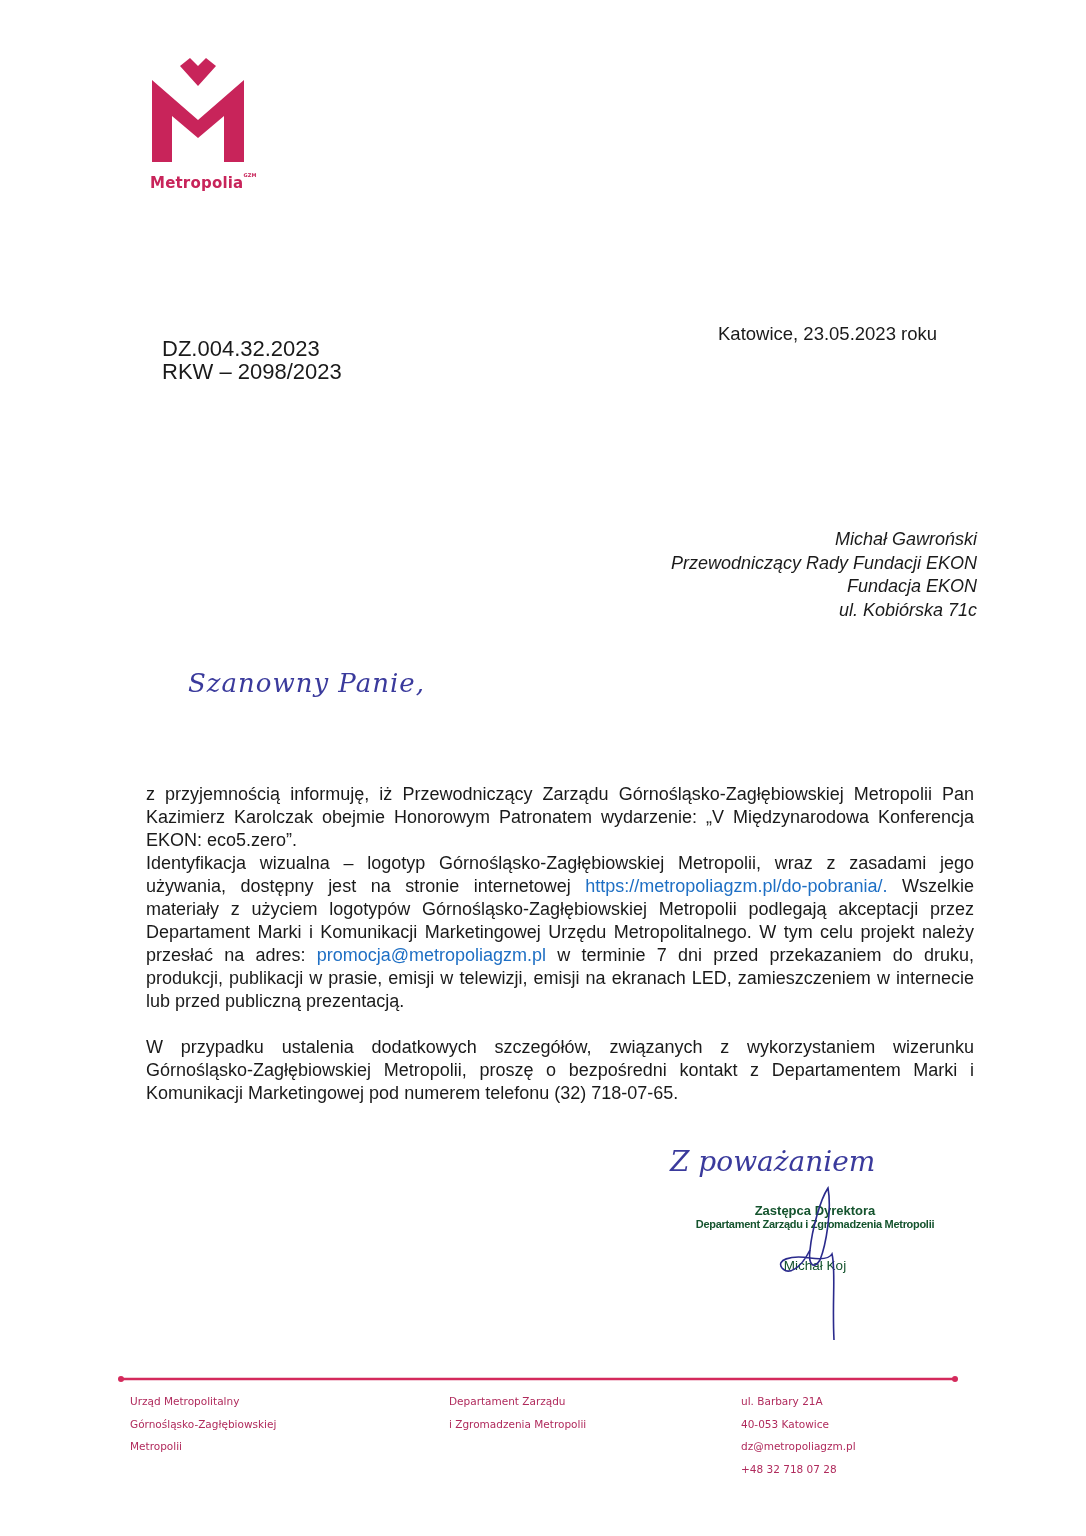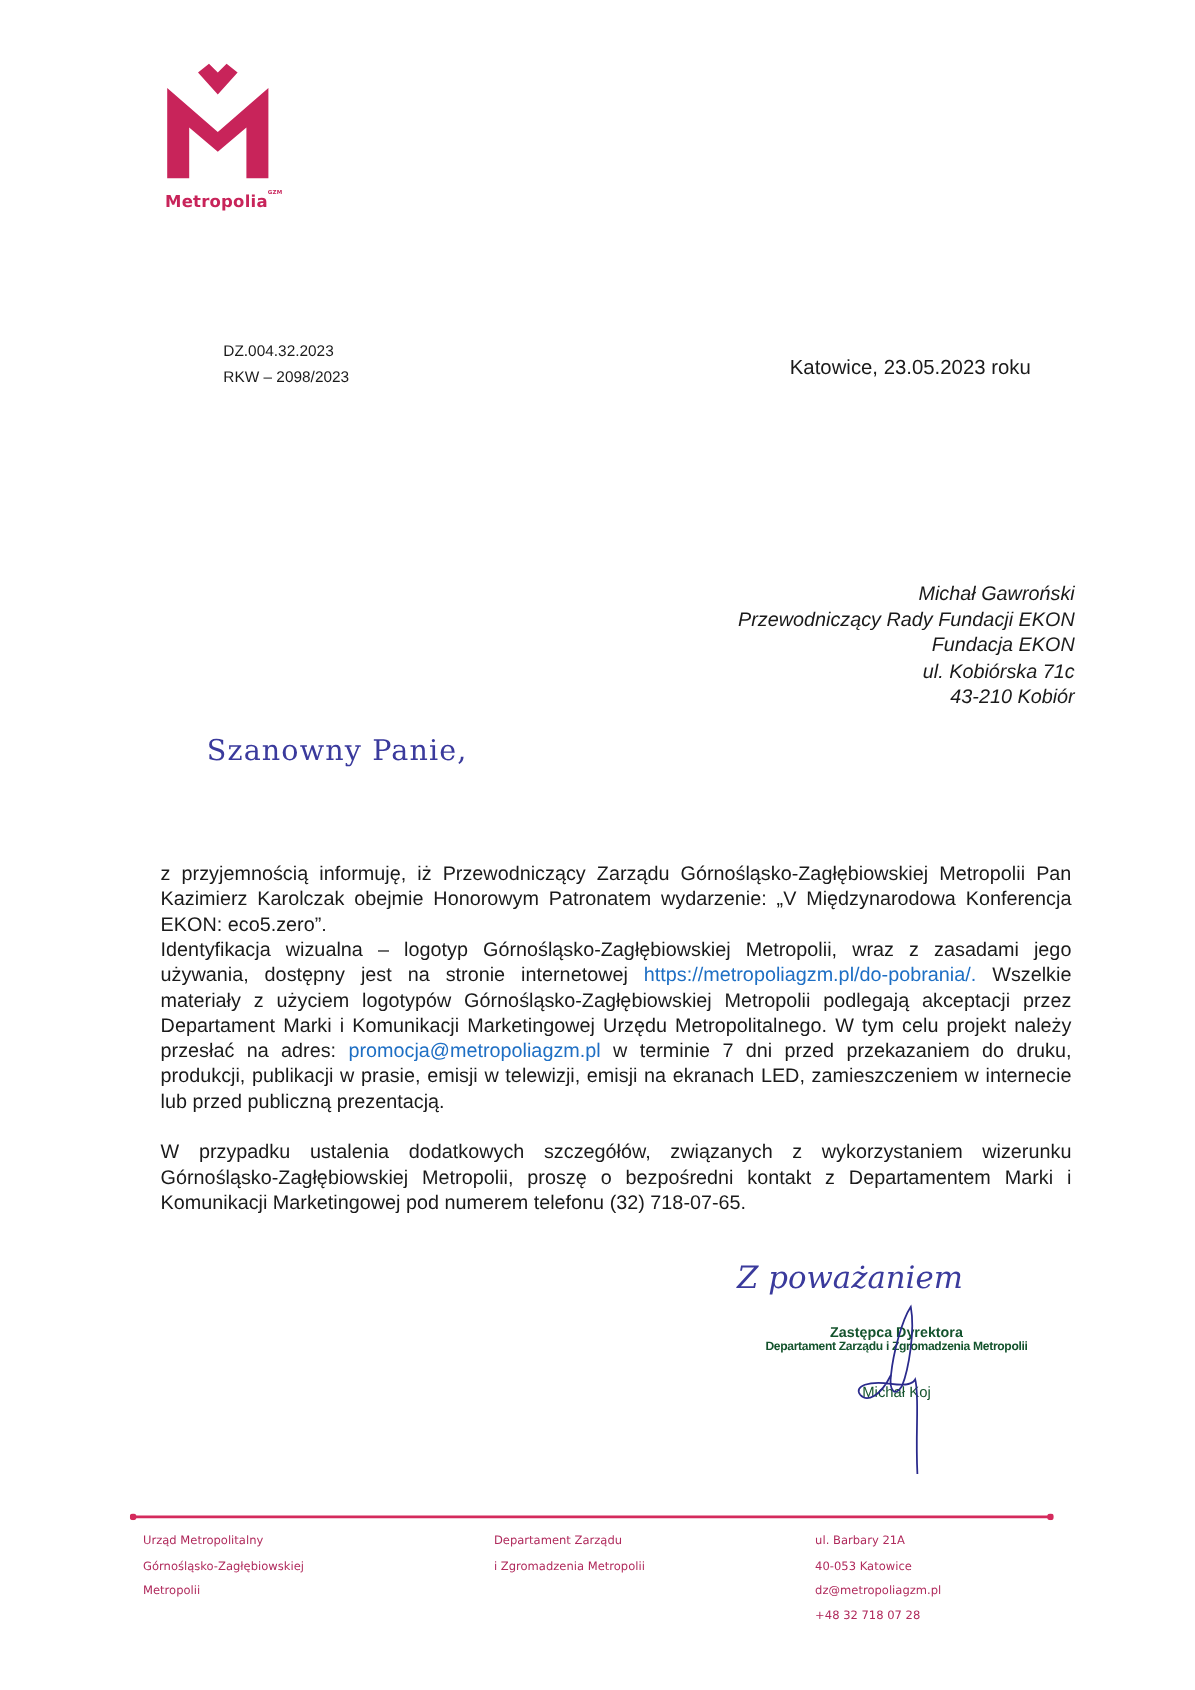--- a/index.html
+++ b/index.html
@@ -1,24 +1,24 @@
 <!DOCTYPE html>
 <html><head>
   <meta charset="utf-8">
   <style>
     html, body { margin: 0; padding: 0; background: #ffffff; }
     body { width: 1086px; height: 1536px; position: relative; overflow: hidden; font-family: "Liberation Sans", sans-serif; color: #1a1a1a; }
     .abs { position: absolute; }
     .logo { left: 148px; top: 56px; width: 100px; height: 140px; }
     .logo-text { left: 150px; top: 174px; font-family: "DejaVu Sans", sans-serif; font-size: 15px; font-weight: bold; color: #c8245a; letter-spacing: 0.2px; }
     .logo-sup { font-size: 5px; vertical-align: top; position: relative; top: -2px; }
-    .ref { left: 162px; top: 308px; font-size: 14px; line-height: 23px; margin-left: 41px; }
+    .ref { left: 162px; top: 337px; font-size: 22px; line-height: 23px; }
     .date { left: 718px; top: 322px; font-size: 18.5px; line-height: 23px; }
     .recipient { right: 109px; top: 528px; text-align: right; font-size: 18px; line-height: 23.5px; font-weight: normal; font-style: italic; }
-    .salutation { left: 188px; top: 668px; font-family: "DejaVu Serif", serif; font-size: 26px; color: #3a3a9c; letter-spacing: 1px; }
+    .salutation { left: 188px; top: 668px; font-family: "DejaVu Serif", serif; font-style: italic; font-size: 26px; color: #3a3a9c; letter-spacing: 1px; }
     .body-text { left: 146px; width: 828px; font-size: 18px; line-height: 23px; text-align: justify; }
     .p1 { top: 783px; }
     .p2 { top: 1036px; }
     .link { color: #1e6fc4; }
     .closing { left: 670px; top: 1145px; font-family: "DejaVu Serif", serif; font-style: italic; font-size: 28px; color: #3a3a9c; }
     .stamp { left: 680px; top: 1203px; width: 270px; text-align: center; color: #14532d; font-weight: bold; }
     .stamp .t1 { font-size: 13px; line-height: 15px; }
     .stamp .t2 { font-size: 11px; line-height: 13px; letter-spacing: -0.3px; }
     .stamp .t3 { font-size: 13.5px; font-weight: normal; margin-top: 27px; }
     .signature { left: 770px; top: 1180px; width: 90px; height: 170px; }
@@ -46,21 +46,20 @@
   <div>RKW – 2098/2023</div>
 </div>
 
 <div class="abs date">Katowice, 23.05.2023 roku</div>
 
 <div class="abs recipient">
   <div>Michał Gawroński</div>
   <div>Przewodniczący Rady Fundacji EKON</div>
   <div>Fundacja EKON</div>
   <div>ul. Kobiórska 71c</div>
-  <div>43-210 Kobiór</div>
 </div>
 
 <div class="abs salutation">Szanowny Panie,</div>
 
 <div class="abs body-text p1">
   <span>z przyjemnością informuję, iż Przewodniczący Zarządu Górnośląsko-Zagłębiowskiej Metropolii Pan Kazimierz Karolczak obejmie Honorowym Patronatem wydarzenie: „V Międzynarodowa Konferencja EKON: eco5.zero”.</span><br>
   <span>Identyfikacja wizualna – logotyp Górnośląsko-Zagłębiowskiej Metropolii, wraz z zasadami jego używania, dostępny jest na stronie internetowej </span><span class="link">https://metropoliagzm.pl/do-pobrania/.</span><span> Wszelkie materiały z użyciem logotypów Górnośląsko-Zagłębiowskiej Metropolii podlegają akceptacji przez Departament Marki i Komunikacji Marketingowej Urzędu Metropolitalnego. W tym celu projekt należy przesłać na adres: </span><span class="link">promocja@metropoliagzm.pl</span><span> w terminie 7 dni przed przekazaniem do druku, produkcji, publikacji w prasie, emisji w telewizji, emisji na ekranach LED, zamieszczeniem w internecie lub przed publiczną prezentacją.</span>
 </div>
 
 <div class="abs body-text p2">W przypadku ustalenia dodatkowych szczegółów, związanych z wykorzystaniem wizerunku Górnośląsko-Zagłębiowskiej Metropolii, proszę o bezpośredni kontakt z Departamentem Marki  i Komunikacji Marketingowej pod numerem telefonu (32) 718-07-65.</div>

